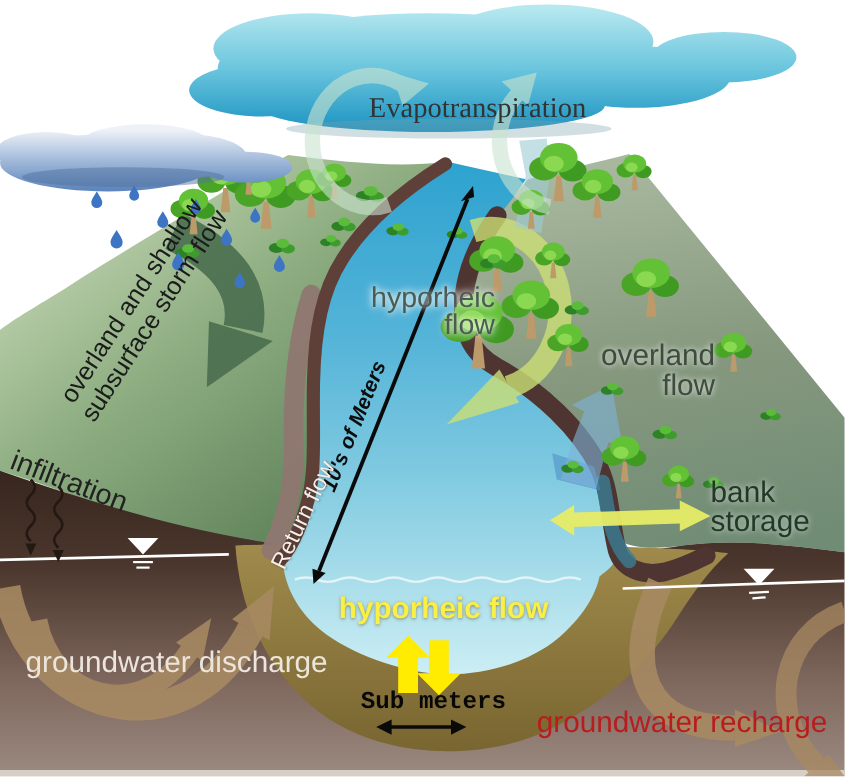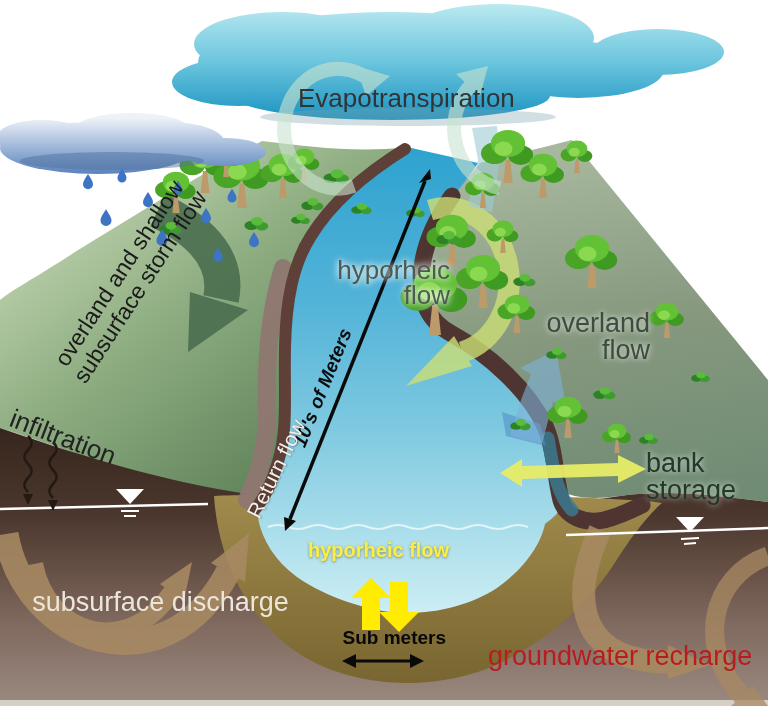--- a/index.html
+++ b/index.html
@@ -4,38 +4,38 @@
 <style>
   html,body{margin:0;padding:0;background:#ffffff;}
   #stage{
     position:relative;width:768px;height:706px;overflow:hidden;
     font-family:"Liberation Sans", sans-serif;background:#ffffff;
   }
   #stage svg{position:absolute;left:0;top:0;}
   .lbl{position:absolute;line-height:1.02;white-space:nowrap;}
   .lbl .ln{display:block;}
   .lbl-precip{left:28px;top:80px;width:165px;text-align:center;font-size:27px;color:#3a3a3a;}
-  .lbl-evapo{left:298px;top:85px;width:235px;text-align:left;font-size:26px;color:#333333;}
+  .lbl-evapo{left:298px;top:85px;width:235px;text-align:right;font-size:26px;color:#333333;font-family:Liberation Serif, serif;}
   .lbl-storm{left:-10px;top:255px;width:280px;text-align:center;font-size:23px;color:#1b1b1b;
     transform:rotate(-57deg);line-height:1.1;}
   .lbl-hypo-up{left:302px;top:258px;width:148px;text-align:right;font-size:26px;color:#4e5b53;
     line-height:.95;text-shadow:0 0 6px rgba(255,255,255,.95),0 0 10px rgba(255,255,255,.8);}
   .lbl-overbank{left:512px;top:310px;width:138px;text-align:right;font-size:27px;color:#3e4c40;
     line-height:1.0;text-shadow:0 0 6px rgba(255,255,255,.85);}
   .lbl-bank{left:646px;top:434px;width:118px;text-align:left;font-size:27px;color:#223928;
-    line-height:1.0;text-shadow:0 0 6px rgba(255,255,255,.7);margin-top:16px;}
+    line-height:1.0;text-shadow:0 0 6px rgba(255,255,255,.7);}
   .lbl-scale1{left:250px;top:378px;width:145px;text-align:center;font-size:19px;font-weight:bold;
     font-style:italic;color:#0d0d0d;transform:rotate(-68deg);}
   .lbl-return{left:206px;top:458px;width:140px;text-align:center;font-size:21px;color:#f4efe9;
     transform:rotate(-64deg);text-shadow:0 1px 2px rgba(60,40,30,.5);}
   .lbl-infil{left:-12px;top:424px;width:150px;text-align:center;font-size:26px;color:#222222;
     transform:rotate(21deg);}
-  .lbl-hypo-low{left:308px;top:540px;width:160px;text-align:left;font-size:20px;font-weight:bold;
+  .lbl-hypo-low{left:308px;top:540px;width:160px;text-align:right;font-size:27px;font-weight:bold;
     color:#f9ef45;text-shadow:0 1px 3px rgba(80,60,0,.55);}
-  .lbl-submeters{left:328px;top:628px;width:118px;text-align:right;font-size:19px;font-weight:bold;color:#080808;}
+  .lbl-submeters{left:328px;top:628px;width:118px;text-align:left;font-size:22px;font-weight:bold;color:#080808;font-family:Liberation Mono, monospace;}
   .lbl-gwd{left:18px;top:589px;width:285px;text-align:center;font-size:27px;color:#ece5dc;}
   .lbl-gwr{left:488px;top:626px;width:278px;font-size:27px;color:#b91c1c;margin-top:17px;}
 </style>
 </head>
 <body>
 
 <div id="stage">
 <svg width="768" height="706" viewBox="0 0 768 706">
   <defs>
     <linearGradient id="hillGrad" gradientUnits="userSpaceOnUse" x1="60" y1="170" x2="300" y2="480">
@@ -278,15 +278,15 @@
 </div>
 <div class="lbl lbl-bank">
   <span class="ln">bank</span>
   <span class="ln">storage</span>
 </div>
 <div class="lbl lbl-scale1">10's of Meters</div>
 <div class="lbl lbl-return">Return flow</div>
 <div class="lbl lbl-infil">infiltration</div>
 <div class="lbl lbl-hypo-low">hyporheic flow</div>
 <div class="lbl lbl-submeters">Sub meters</div>
-<div class="lbl lbl-gwd">subsurface discharge</div>
+<div class="lbl lbl-gwd">groundwater discharge</div>
 <div class="lbl lbl-gwr">groundwater recharge</div>
 </div>
 
 </body></html>

